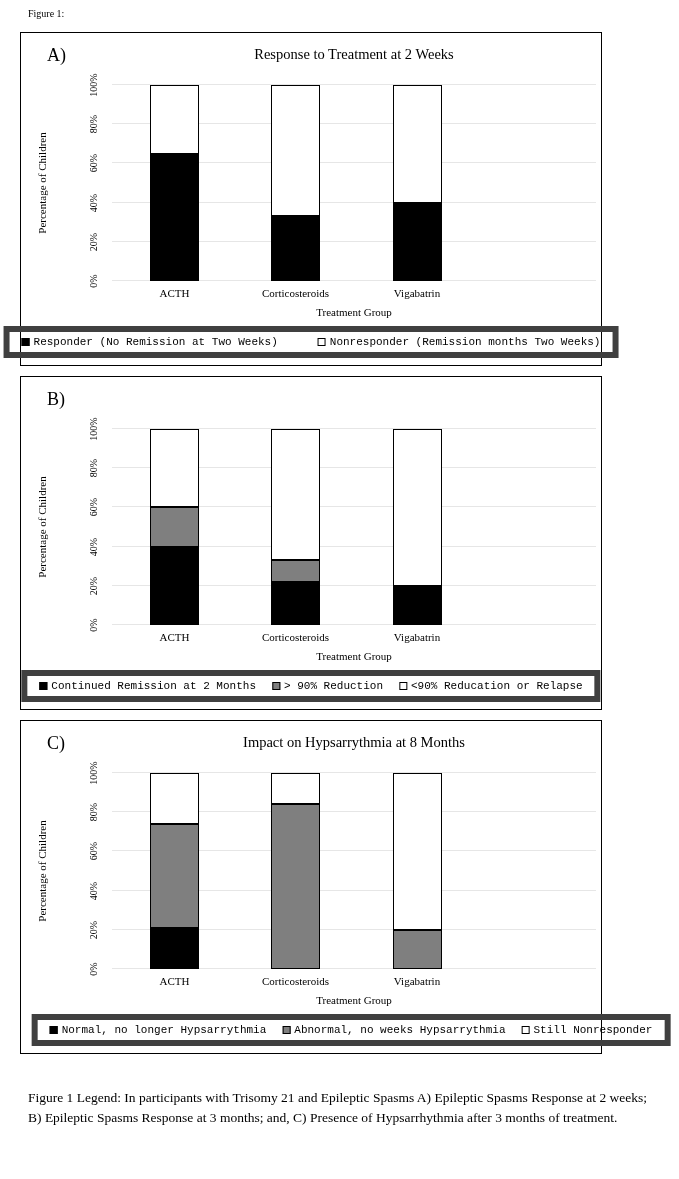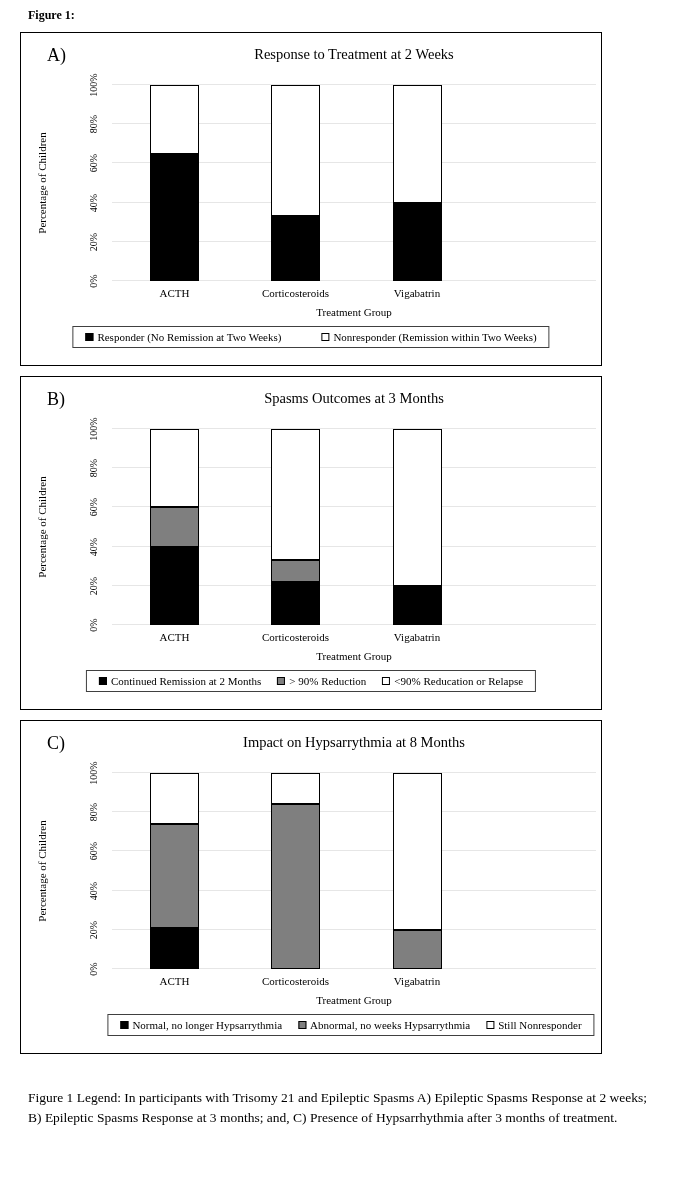--- a/index.html
+++ b/index.html
@@ -13,22 +13,22 @@
     position: relative;
     width: 679px;
     height: 1179px;
     background: #ffffff;
     overflow: hidden;
   }
   .figure-label {
     position: absolute;
     left: 28px;
     top: 8px;
-    font-size: 12px;
-    font-weight: bold;
+    font-size: 10px;
+    font-weight: normal;
   }
   #panels {
     position: absolute;
     left: 20px;
     top: 32px;
     width: 582px;
   }
   .panel {
     position: relative;
     width: 582px;
@@ -114,23 +114,24 @@
     text-align: center;
     font-size: 11px;
   }
   .legend {
     position: absolute;
     top: 293px;
     left: 50%;
     transform: translateX(-50%);
     display: flex;
     align-items: center;
-    border: 1px solid #404040;
+    border: 6px solid #404040;
     padding: 4px 12px;
     white-space: nowrap;
+    font-family: Liberation Mono, monospace;
   }
   .legend-item {
     display: flex;
     align-items: center;
   }
   .legend-swatch {
     width: 8px;
     height: 8px;
     border: 1px solid #000000;
     box-sizing: border-box;
@@ -190,27 +191,26 @@
         <div class="xtick" style="left: 209.5px;">Corticosteroids</div>
         <div class="xtick" style="left: 331px;">Vigabatrin</div>
         <div class="x-axis-title">Treatment Group</div>
         <div class="legend" style="column-gap: 40px;">
           <div class="legend-item">
             <span class="legend-swatch" style="background: rgb(0, 0, 0);"></span>
             <span class="legend-text">Responder (No Remission at Two Weeks)</span>
           </div>
           <div class="legend-item">
             <span class="legend-swatch" style="background: rgb(255, 255, 255);"></span>
-            <span class="legend-text">Nonresponder (Remission within Two Weeks)</span>
+            <span class="legend-text">Nonresponder (Remission months Two Weeks)</span>
           </div>
         </div>
       </div>
       <div class="panel">
         <div class="panel-label">B)</div>
-        <div class="chart-title">Spasms Outcomes at 3 Months</div>
         <div class="y-axis-title">Percentage of Children</div>
         <span class="ytick" style="left: 53px; top: 242px;">0%</span>
         <span class="ytick" style="left: 53px; top: 202.8px;">20%</span>
         <span class="ytick" style="left: 53px; top: 163.6px;">40%</span>
         <span class="ytick" style="left: 53px; top: 124.4px;">60%</span>
         <span class="ytick" style="left: 53px; top: 85.2px;">80%</span>
         <span class="ytick" style="left: 53px; top: 46px;">100%</span>
         <div class="plot">
           <div class="gridline" style="bottom: 0px; background: rgb(230, 230, 230);"></div>
           <div class="gridline" style="bottom: 39.2px; background: rgb(230, 230, 230);"></div>

